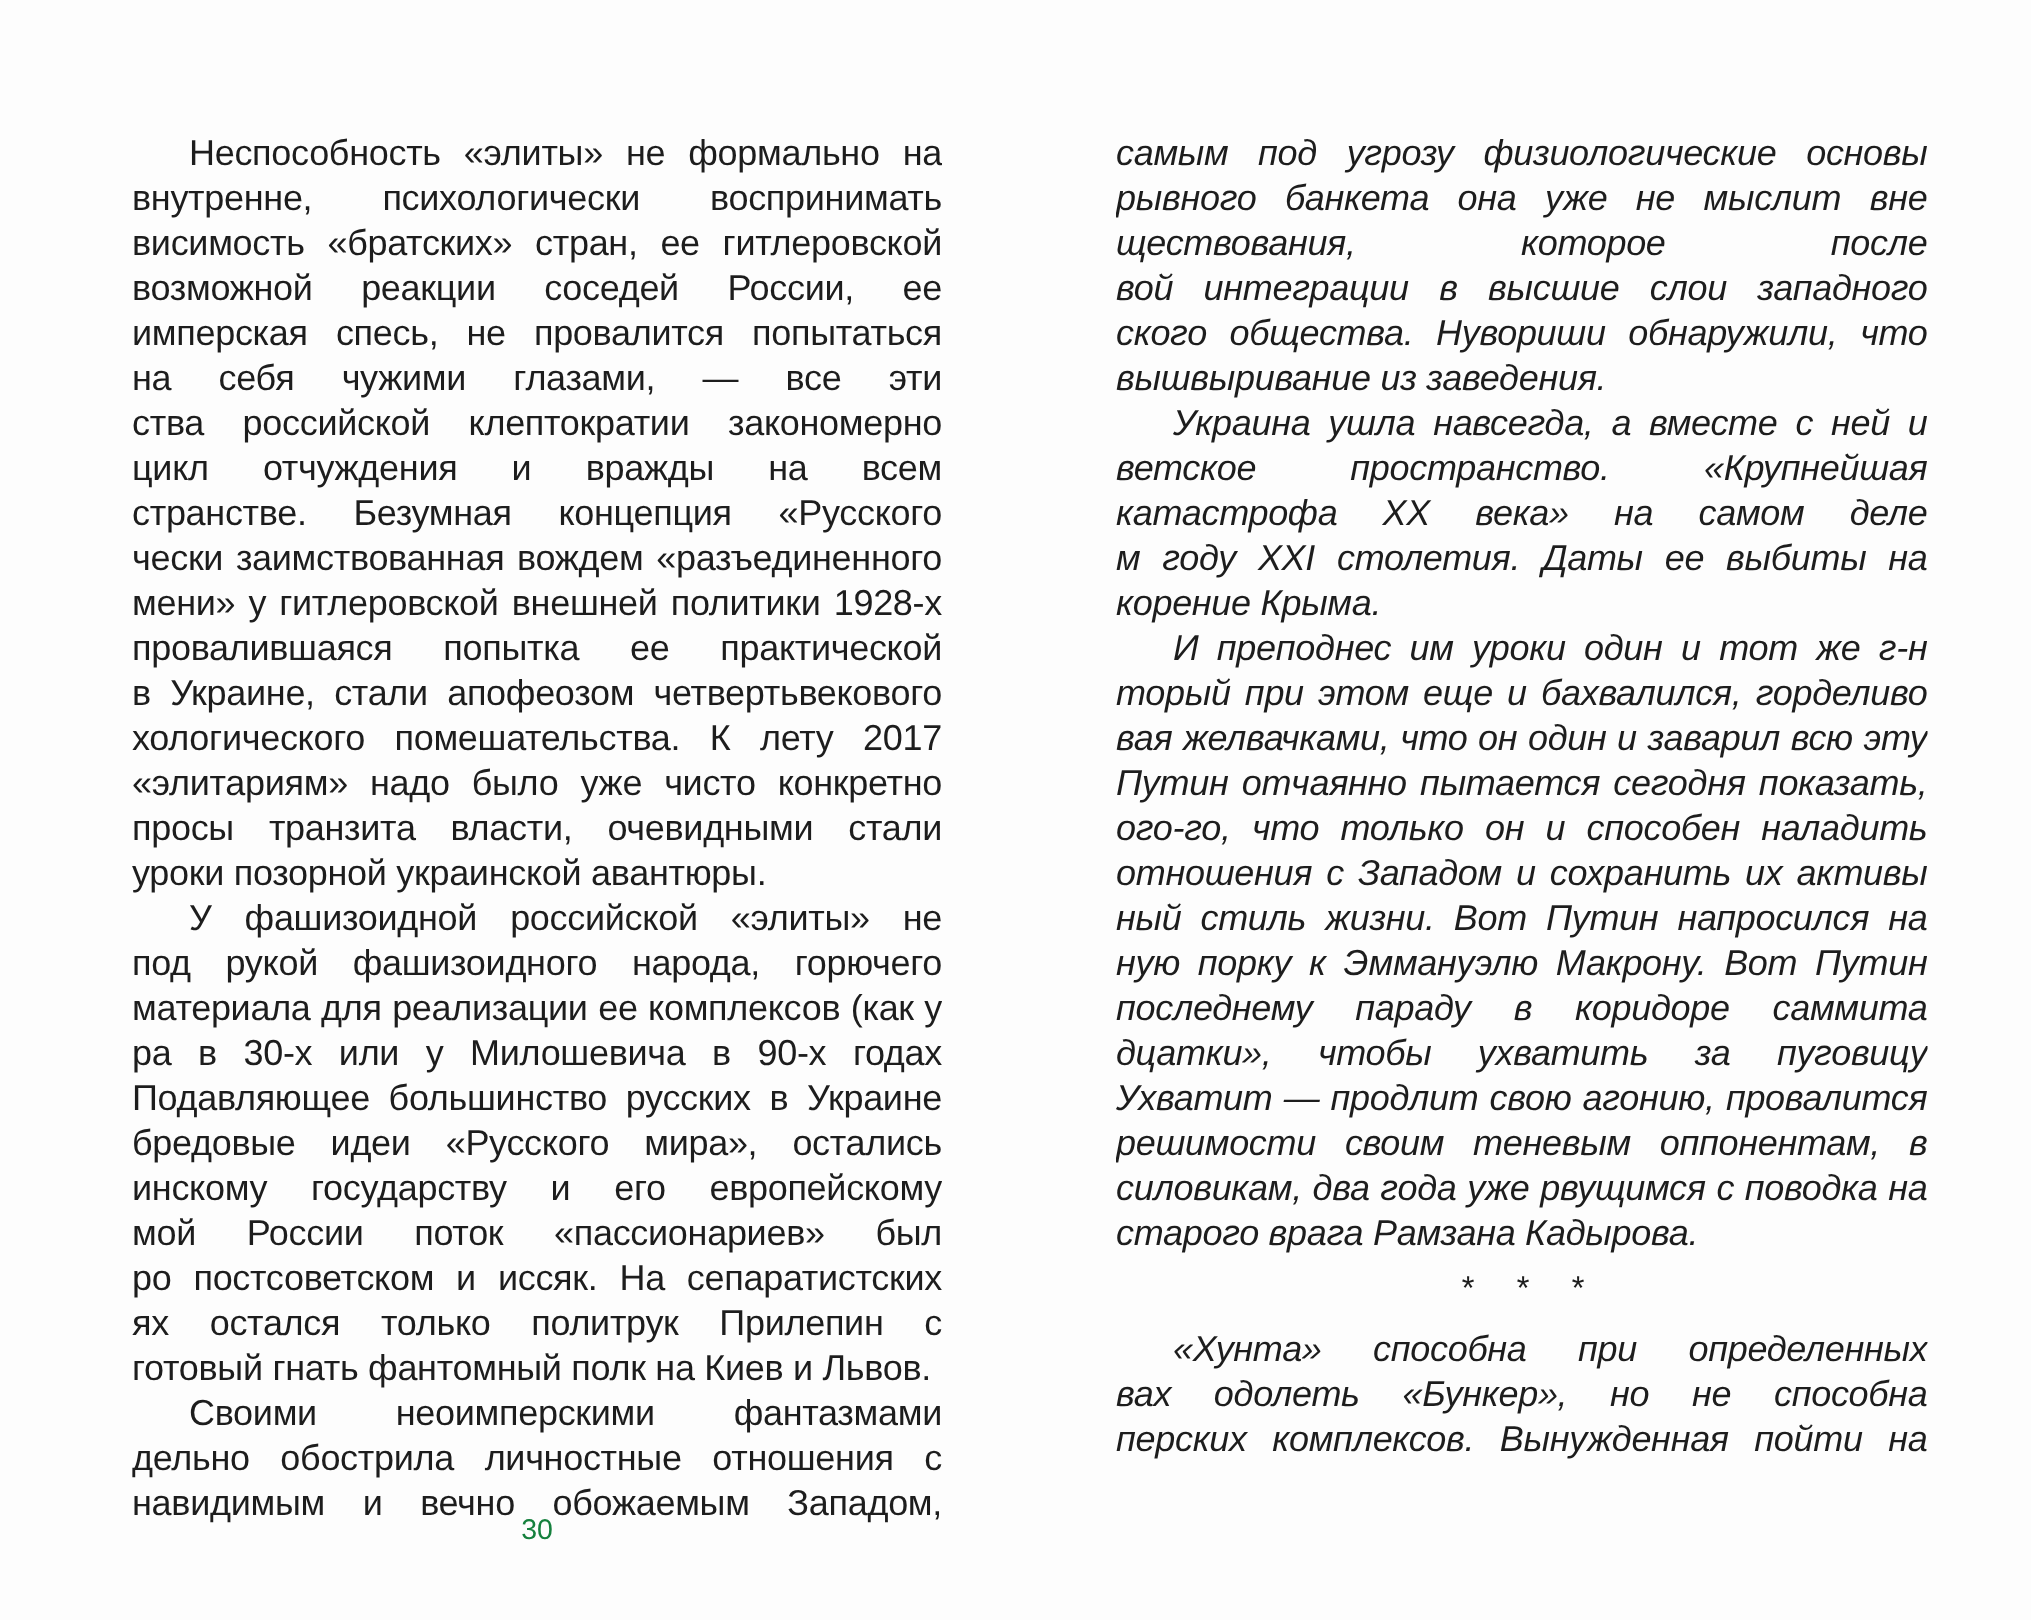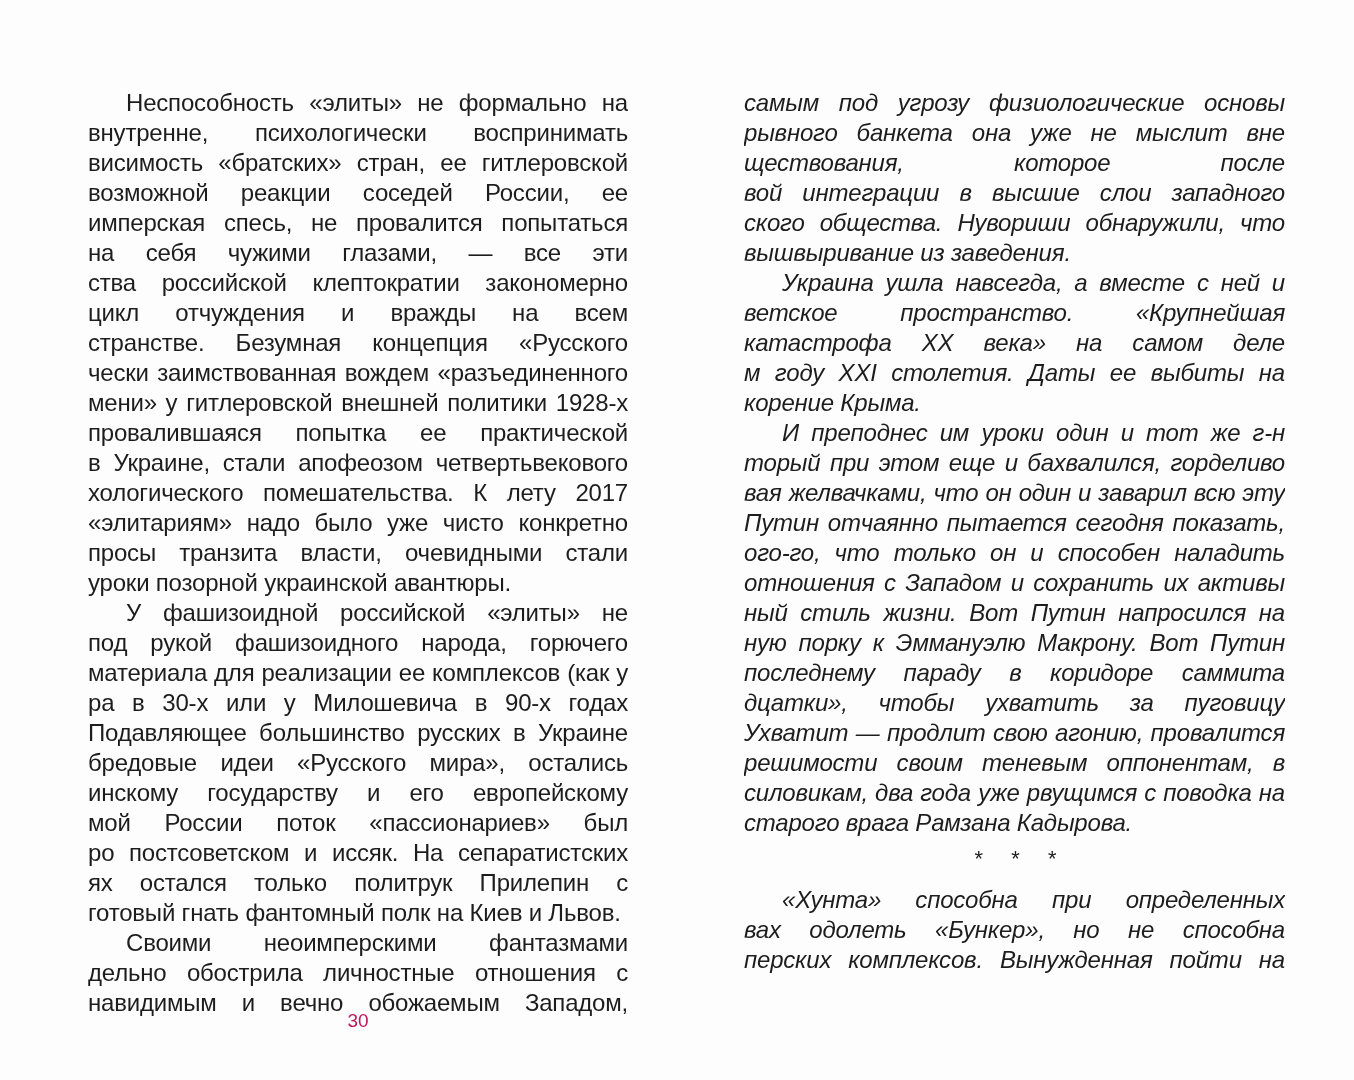--- a/index.html
+++ b/index.html
@@ -35,21 +35,21 @@
     word-spacing: 22px;
     color: #1d1d1d;
   }
   .folio {
     position: absolute;
     top: 922px;
     left: 0;
     width: 100%;
     text-align: center;
     font-size: 19px;
-    color: #be185d;
+    color: #15803d;
   }
 </style>
 </head>
 <body>
 
 <div class="spread">
   <section class="page page-left">
     <div class="blocks">
         <div class="para">
           <div class="line indent">Неспособность «элиты» не формально на бумаге, а</div>

